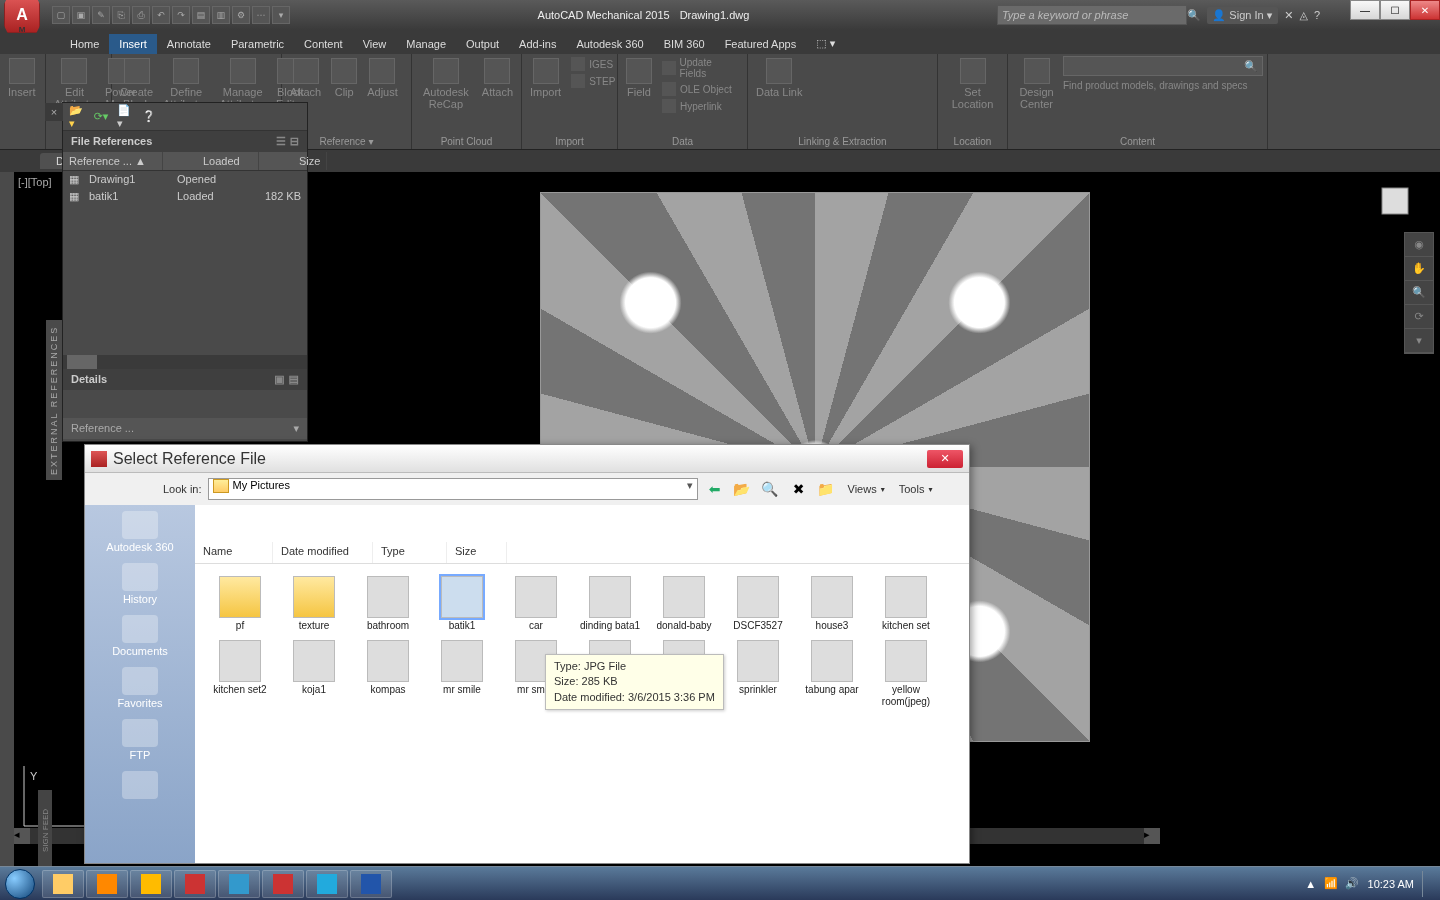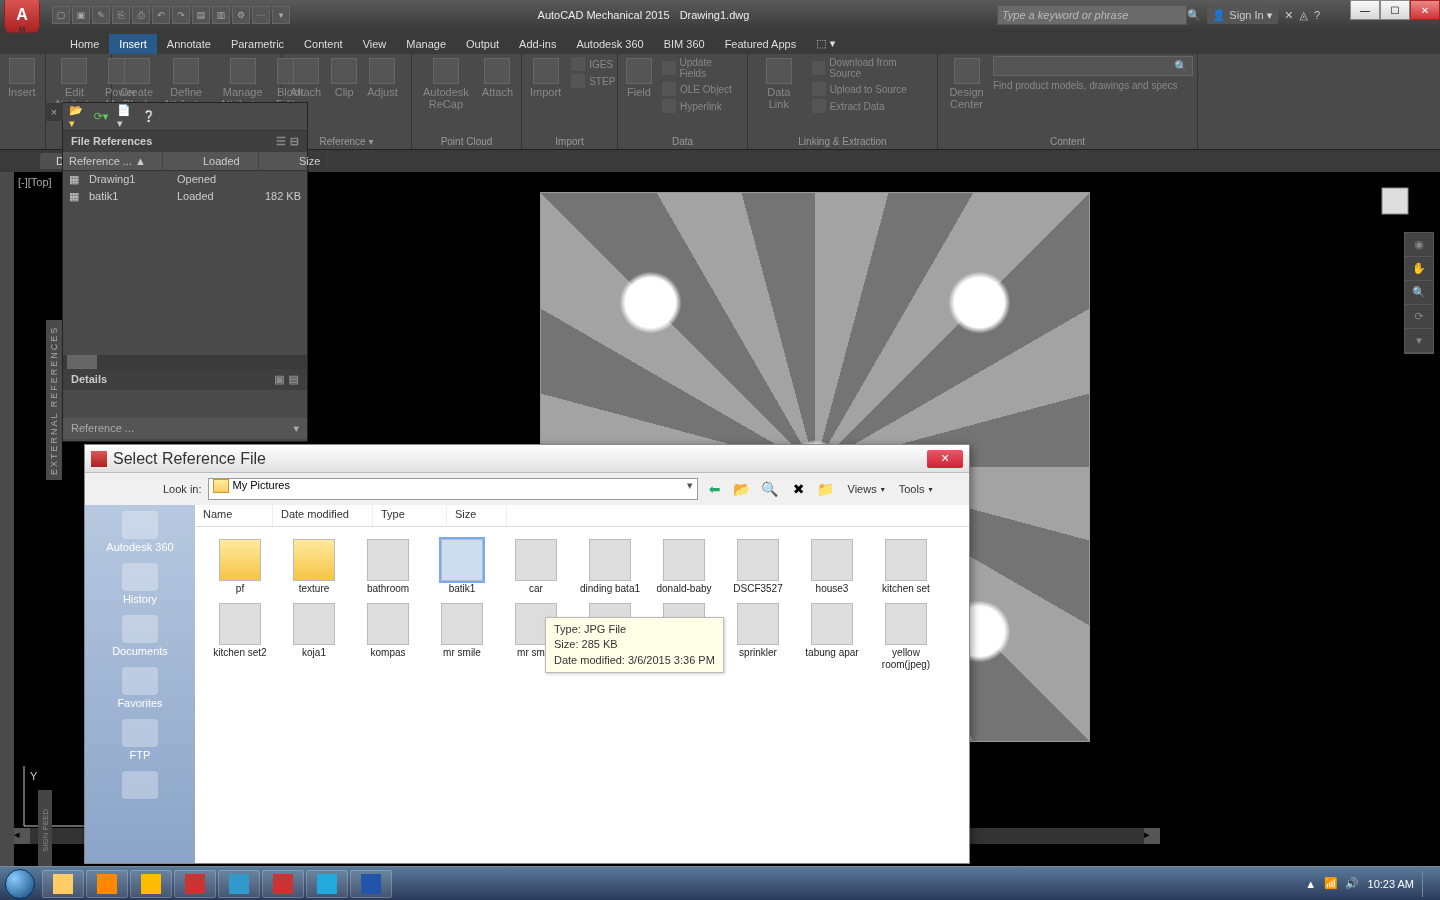--- a/index.html
+++ b/index.html
@@ -99,21 +99,21 @@
 .dlg-toolbar .combo{flex:0 0 490px;height:22px;border:1px solid #999;background:#fff;display:flex;padding:0 4px;gap:4px;}
 .dlg-toolbar .combo .fico{width:16px;height:14px;background:linear-gradient(#fe9,#fc6);border:1px solid #c92;}
 .dlg-toolbar .combo .dd{margin-left:auto;color:#555;}
 .dlg-toolbar .ico{width:22px;height:22px;display:flex;align-items:center;justify-content:center;font-size:14px;}
 .dlg-toolbar .menu{color:#333;padding:0 4px;display:flex;align-items:center;gap:4px;}
 .dlg-body { flex:1; display:flex; }
 .dlg-sidebar { width:110px; background:linear-gradient(#b8c8e0,#8aa4c8); display:flex; flex-direction:column; align-items:center; padding-top:6px;}
 .dlg-sidebar .item{display:flex;flex-direction:column;align-items:center;gap:2px;color:#fff;font-size:10px;margin-bottom:10px;}
 .dlg-sidebar .item .ic{width:36px;height:28px;background:rgba(255,255,255,.3);border-radius:4px;}
 .dlg-files { flex:1; background:#fff; display:flex; flex-direction:column;}
-.dlg-cols { height:22px; display:flex; border-bottom:1px solid #ddd;}
+.dlg-cols { height:22px; display:flex; border-bottom:1px solid #ddd;margin-top:37px;}
 .dlg-cols div{padding:3px 8px;color:#333;border-right:1px solid #eee;}
 .dlg-grid { flex:1; padding:8px; display:flex; flex-wrap:wrap; align-content:flex-start; gap:0; position:relative;}
 .file-item { width:74px; display:flex; flex-direction:column; align-items:center; padding:4px 2px; gap:2px;}
 .file-item .thumb{width:42px;height:42px;background:#ddd;border:1px solid #bbb;}
 .file-item.sel .thumb{outline:2px solid #7af;background:#cde;}
 .file-item .name{color:#222;font-size:10px;text-align:center;line-height:1.2;max-width:70px;}
 .folder-thumb{background:linear-gradient(#ffe9a0,#f5c542)!important;}
 .tooltip { position:absolute; top:90px; left:350px; background:#ffffe8; border:1px solid #bbb; padding:4px 8px; font-size:11px; color:#333; line-height:1.4; box-shadow:1px 1px 3px rgba(0,0,0,.2); z-index:200;}
 
 
@@ -289,27 +289,31 @@
         </div>
       </div>
       <div class="panel-label">Data</div>
     </div>
     <div class="panel" style="width: 190px;">
       <div class="panel-body">
         <div class="rbtn">
           <div class="ico"></div>
           <span>Data Link</span>
         </div>
-        <div class="rlist">
-          <div class="rlist-item"><span class="ico"></span>Download from Source</div>
-          <div class="rlist-item"><span class="ico"></span>Upload to Source</div>
-          <div class="rlist-item"><span class="ico"></span>Extract Data</div>
-        </div>
       </div>
       <div class="panel-label">Linking &amp; Extraction</div>
+    </div>
+    <div class="panel" style="width: 70px;">
+      <div class="panel-body">
+        <div class="rbtn">
+          <div class="ico"></div>
+          <span>Set Location</span>
+        </div>
+      </div>
+      <div class="panel-label">Location</div>
     </div>
     <div class="panel" style="width: 260px;">
       <div class="panel-body">
         <div class="rbtn">
           <div class="ico"></div>
           <span>Design Center</span>
         </div>
         <div style="display: flex; flex-direction: column; gap: 4px;">
           <div class="content-search">
             <span></span>

